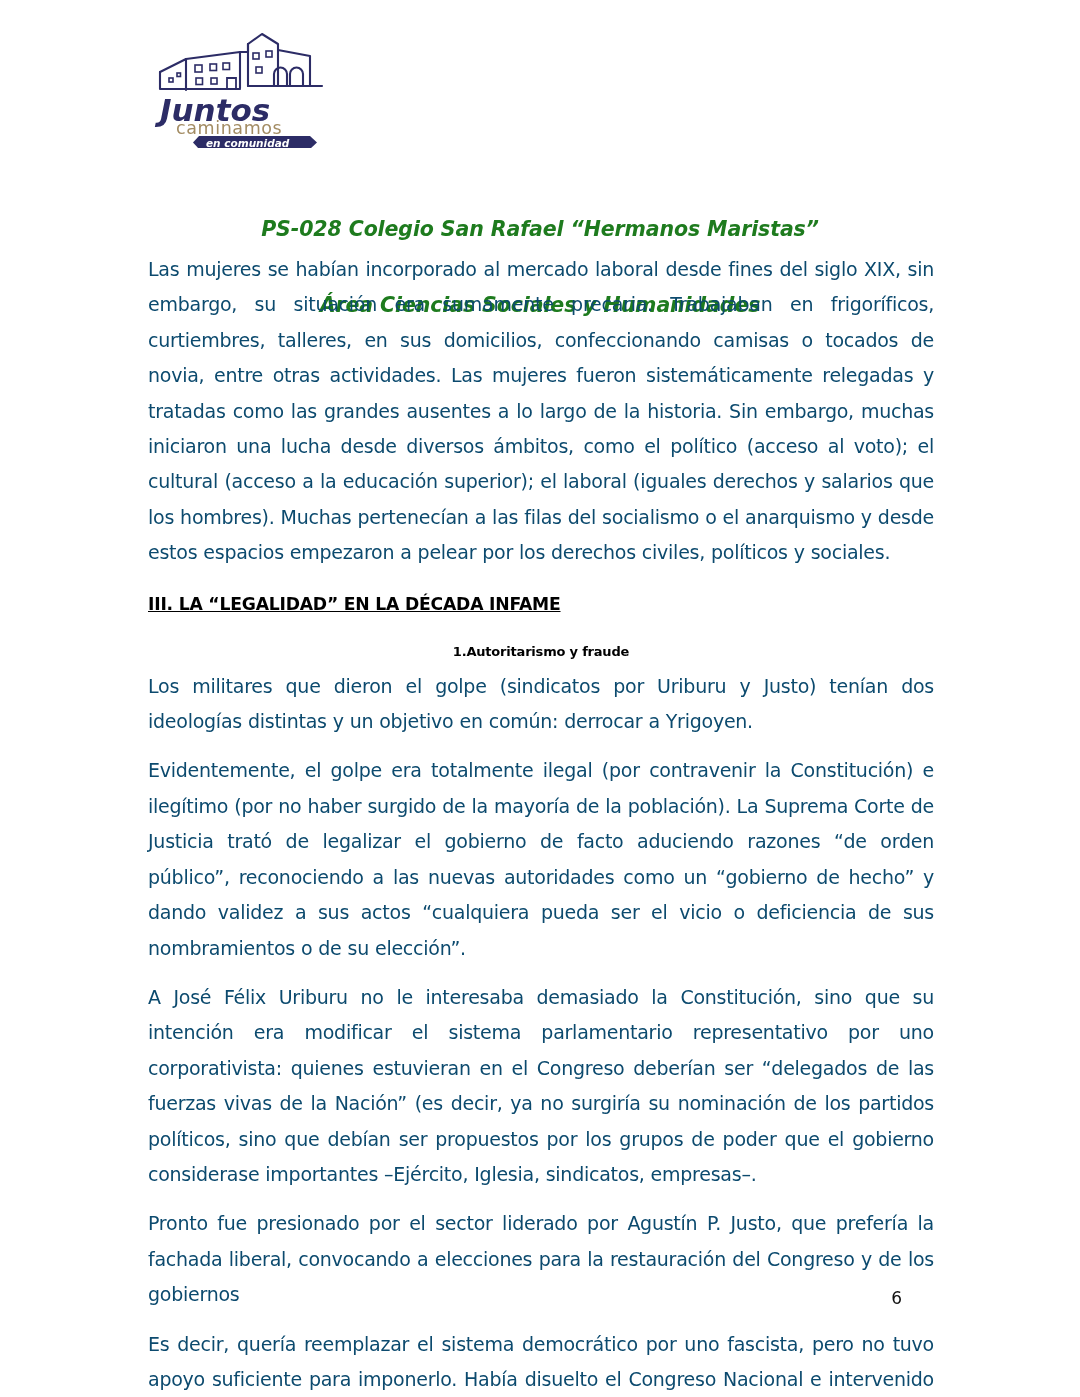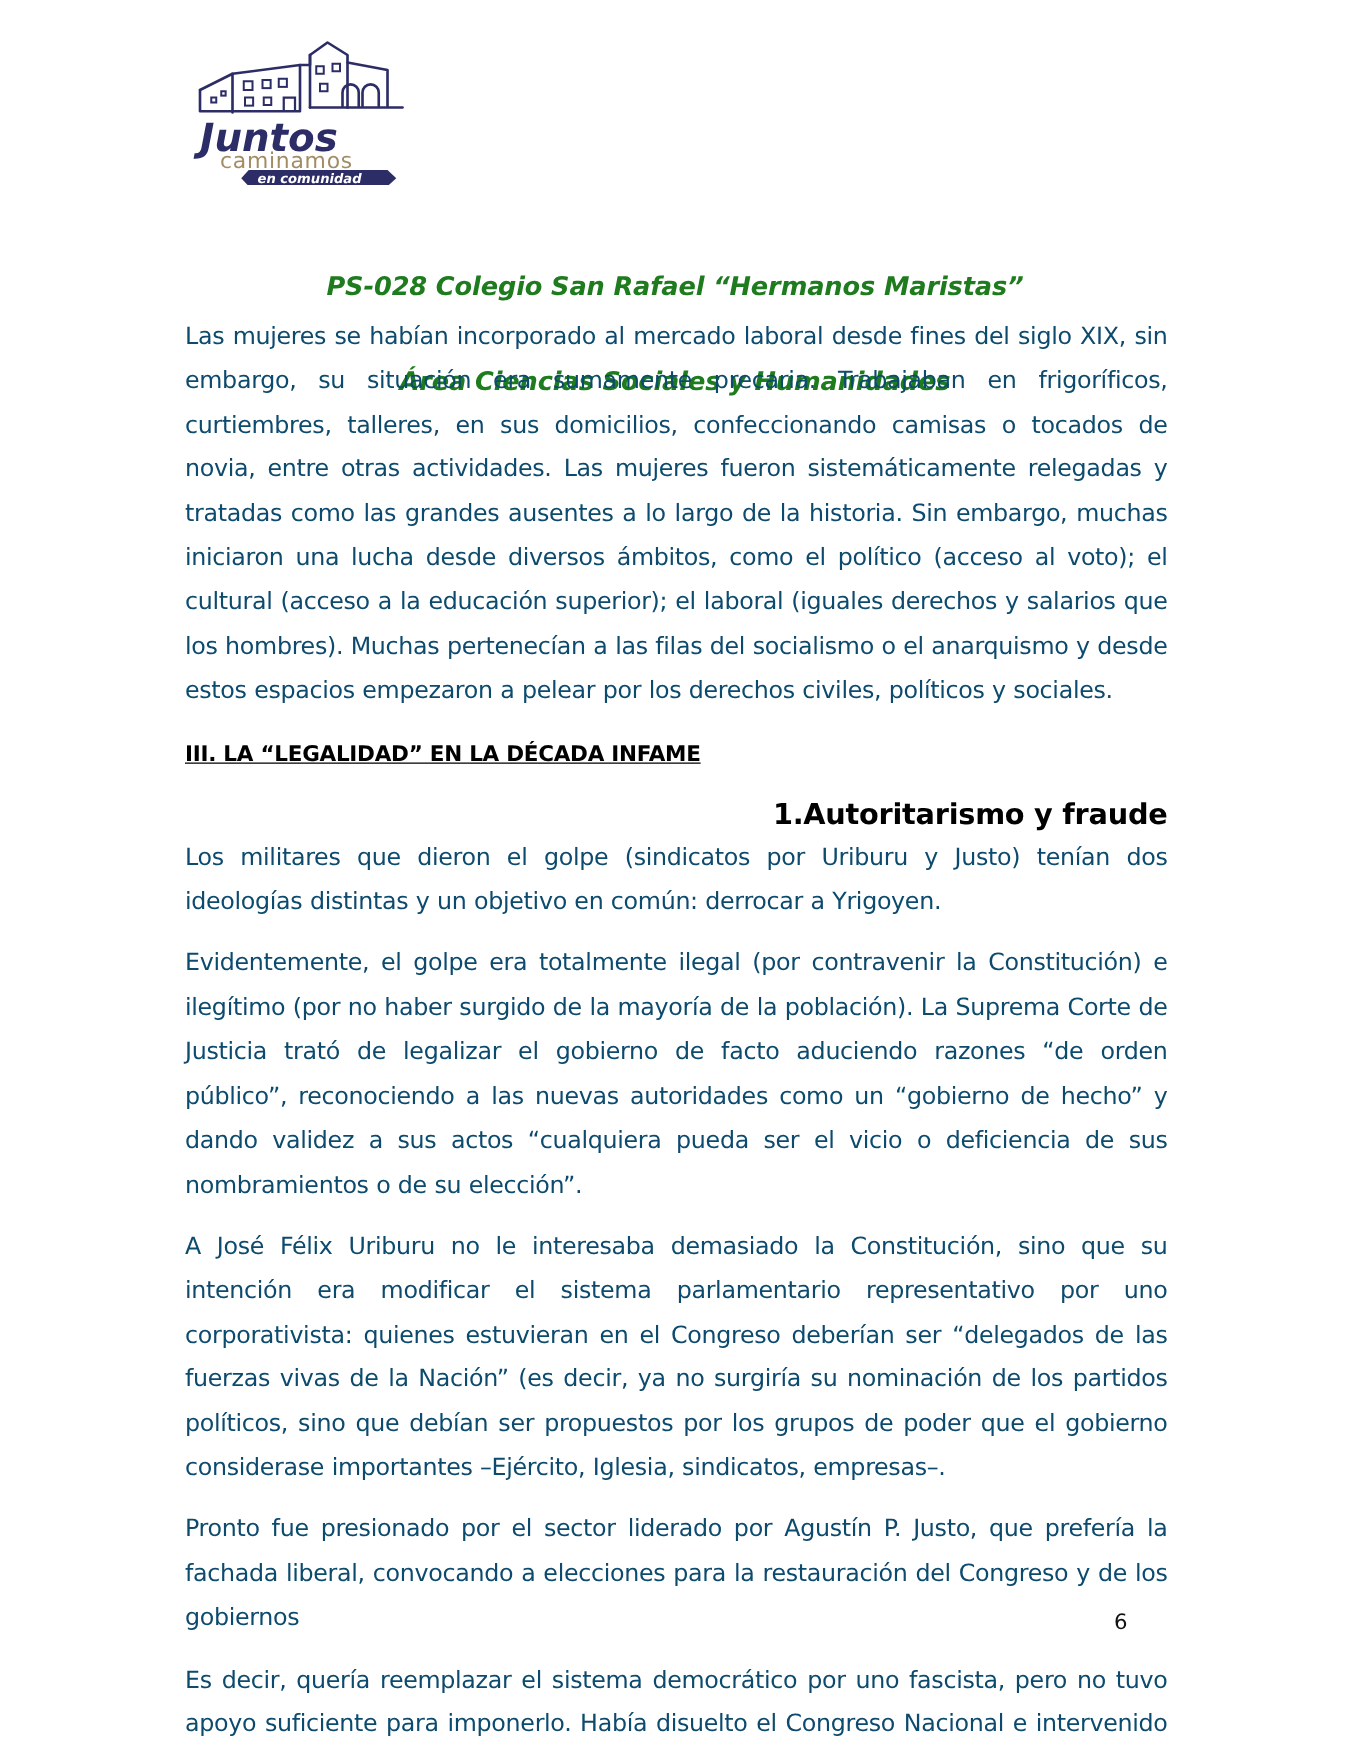--- a/index.html
+++ b/index.html
@@ -83,26 +83,26 @@
     font-weight: bold;
     line-height: 34px;
     color: #000000;
     letter-spacing: -0.2px;
     text-align: left;
     text-decoration: underline;
   }
   h3.sub-title {
     margin: 14px 0 0 0;
     font-family: "DejaVu Sans", sans-serif;
-    font-size: 23px;
+    font-size: 13px;
     font-weight: bold;
     line-height: 34px;
     color: #000000;
     letter-spacing: -0.2px;
-    text-align: right;
+    text-align: center;
   }
   .after-heading { margin-top: 18px; }
 
   
   .page-number {
     position: absolute;
     right: 148px;
     top: 1288px;
     font-family: "DejaVu Sans", sans-serif;
     font-size: 17px;

